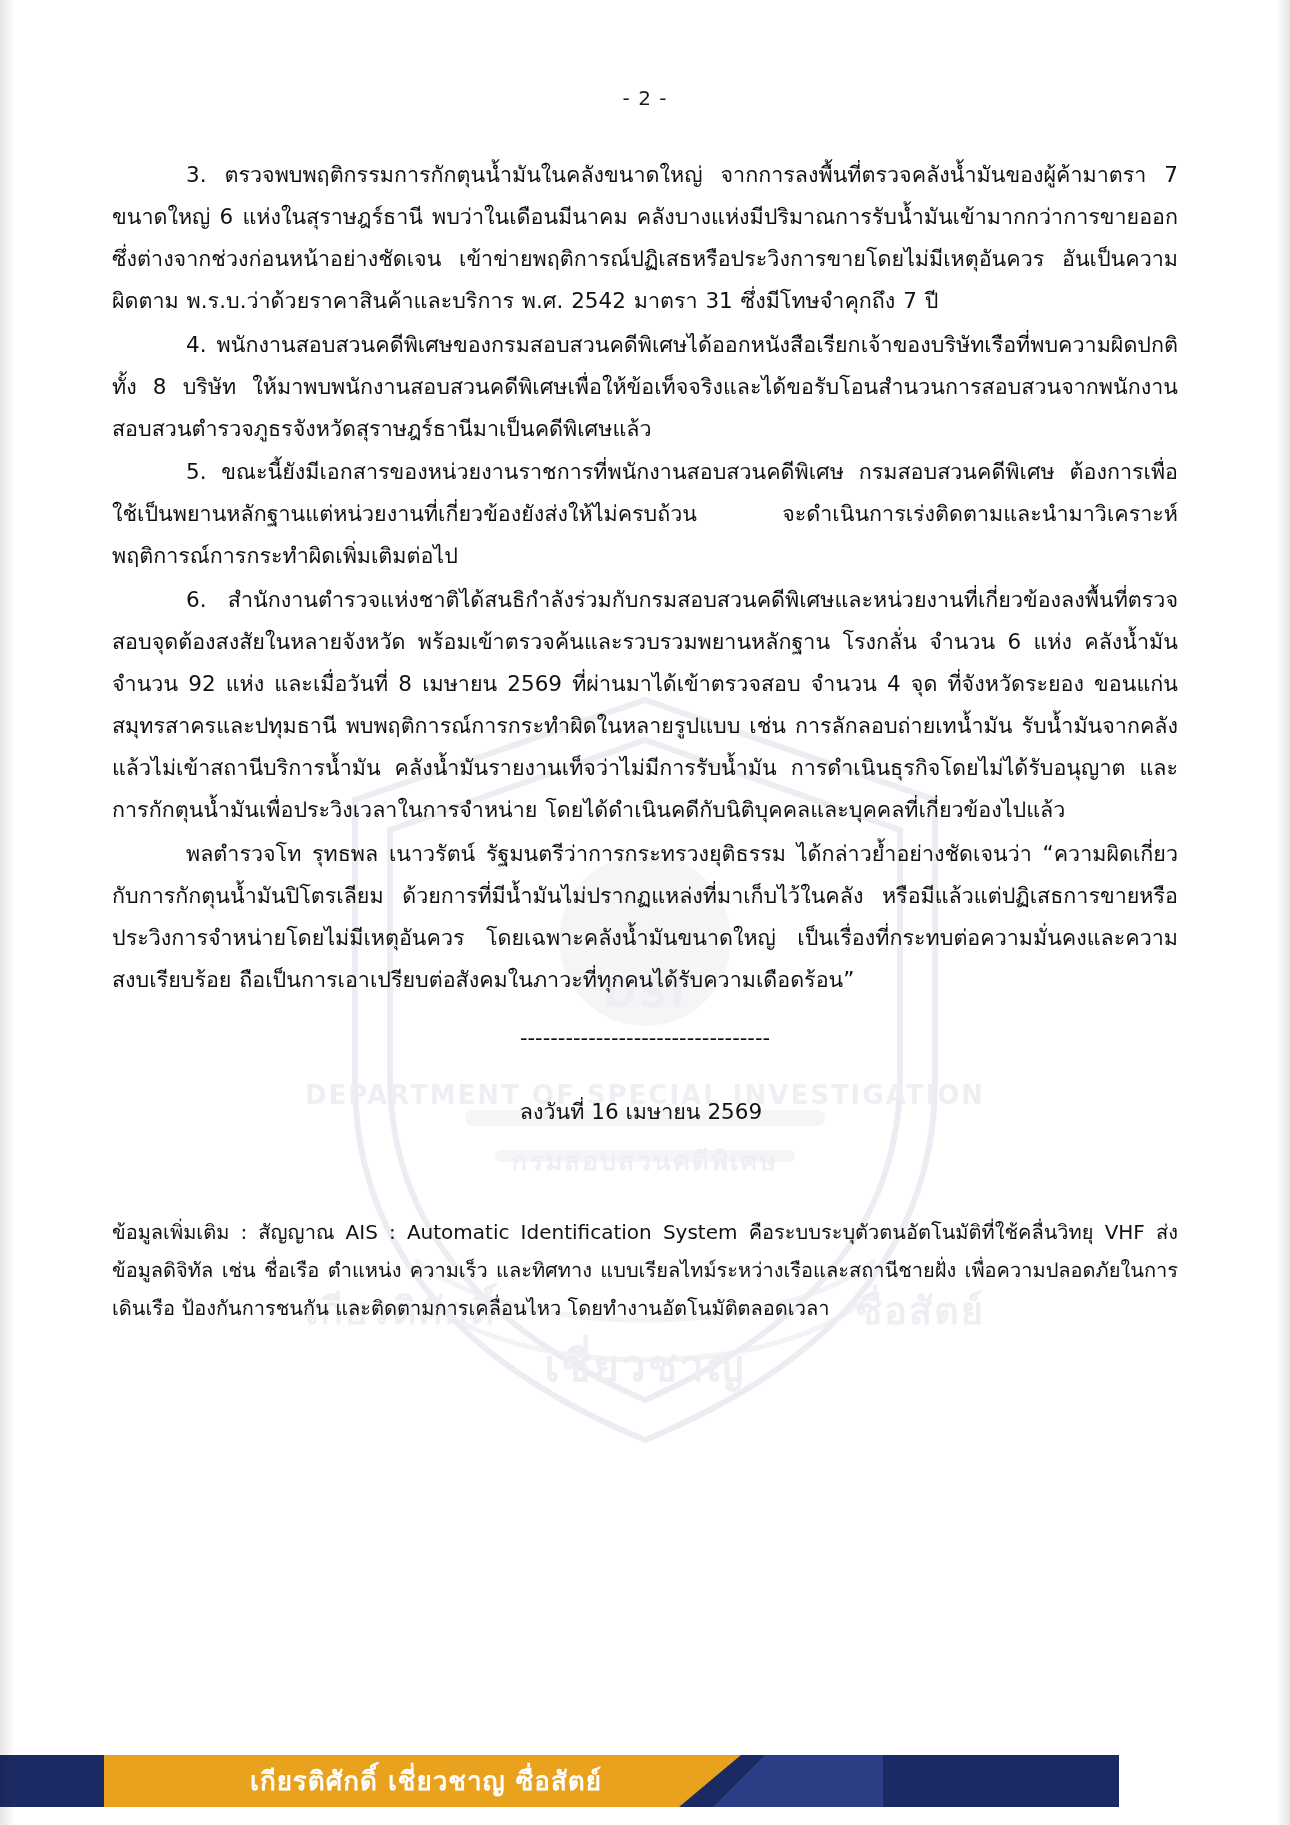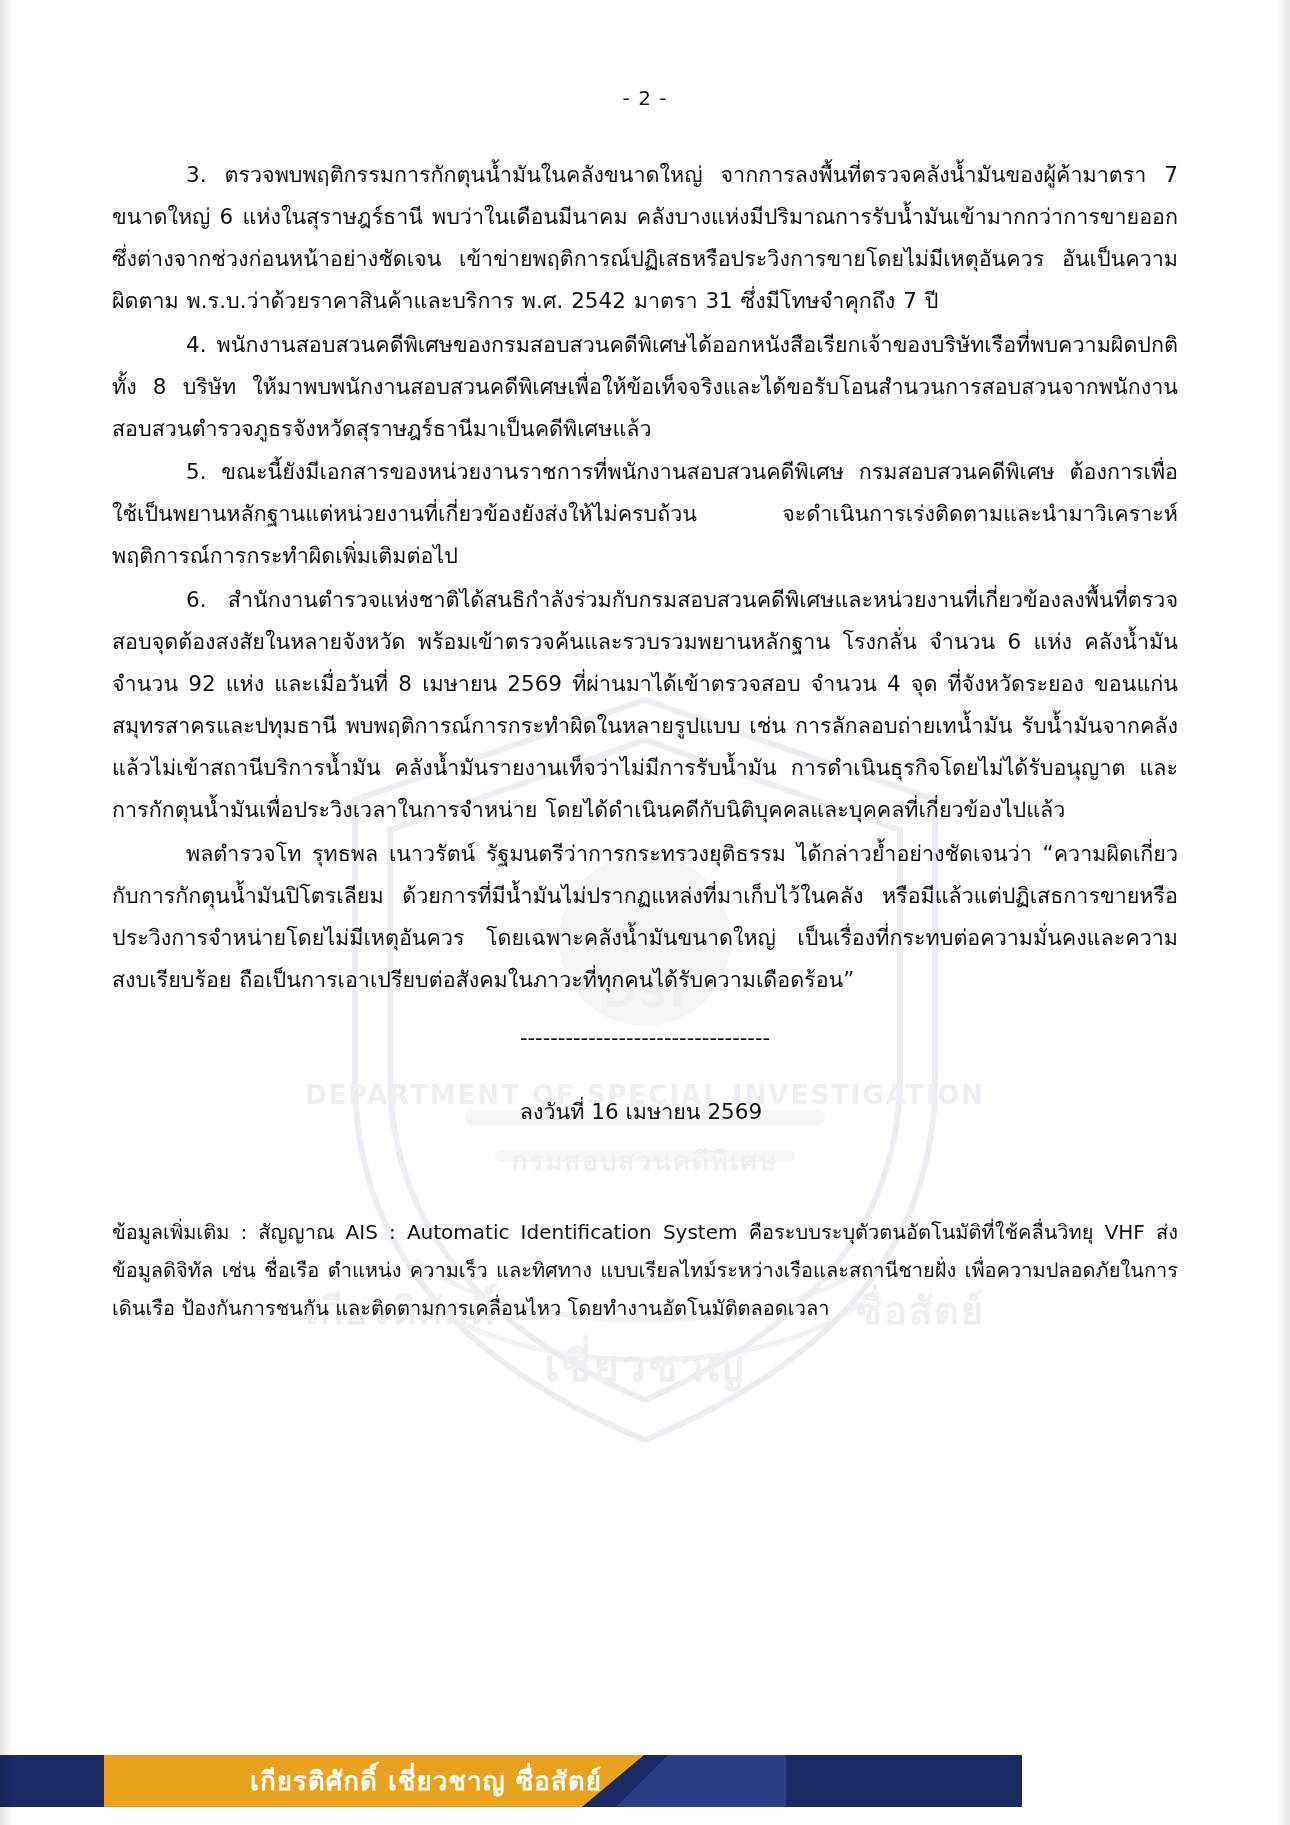--- a/index.html
+++ b/index.html
@@ -86,21 +86,21 @@
     font-size: 20px;
     line-height: 1.9;
     color: #111;
     text-align: justify;
   }
   
   .banner {
     position: absolute;
     left: 0;
     bottom: 0;
-    width: 1022px;
+    width: 1119px;
     height: 92px;
     z-index: 3;
   }
   .banner-white {
     position: absolute;
     inset: 0;
     background: #ffffff;
   }
   .banner-navy-left {
     position: absolute;

